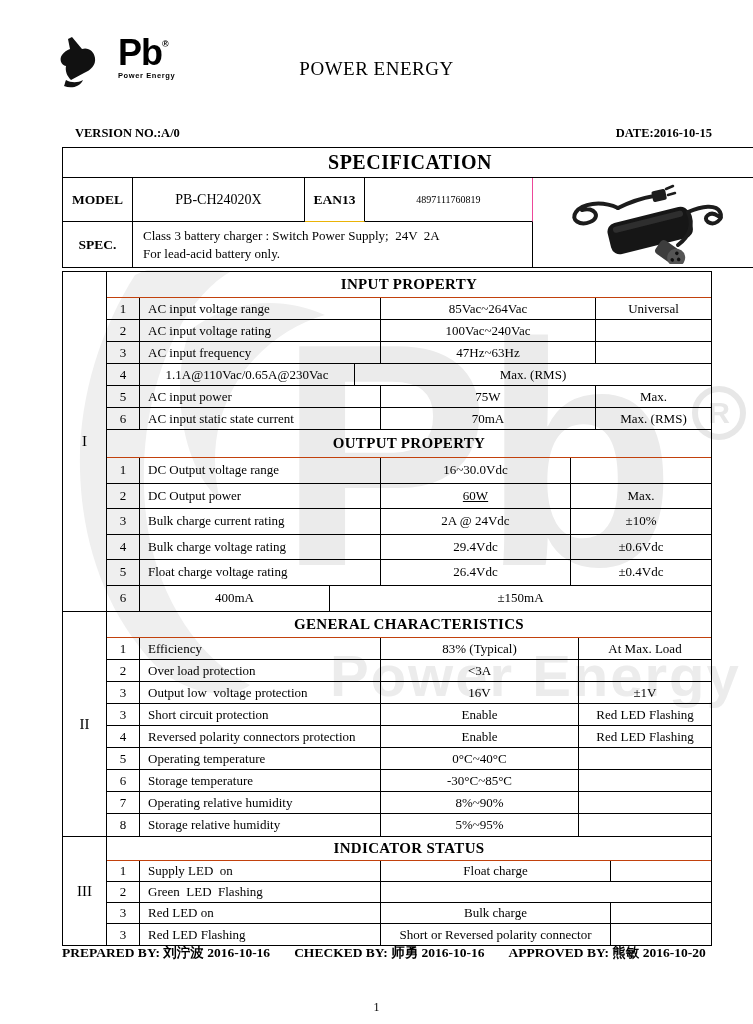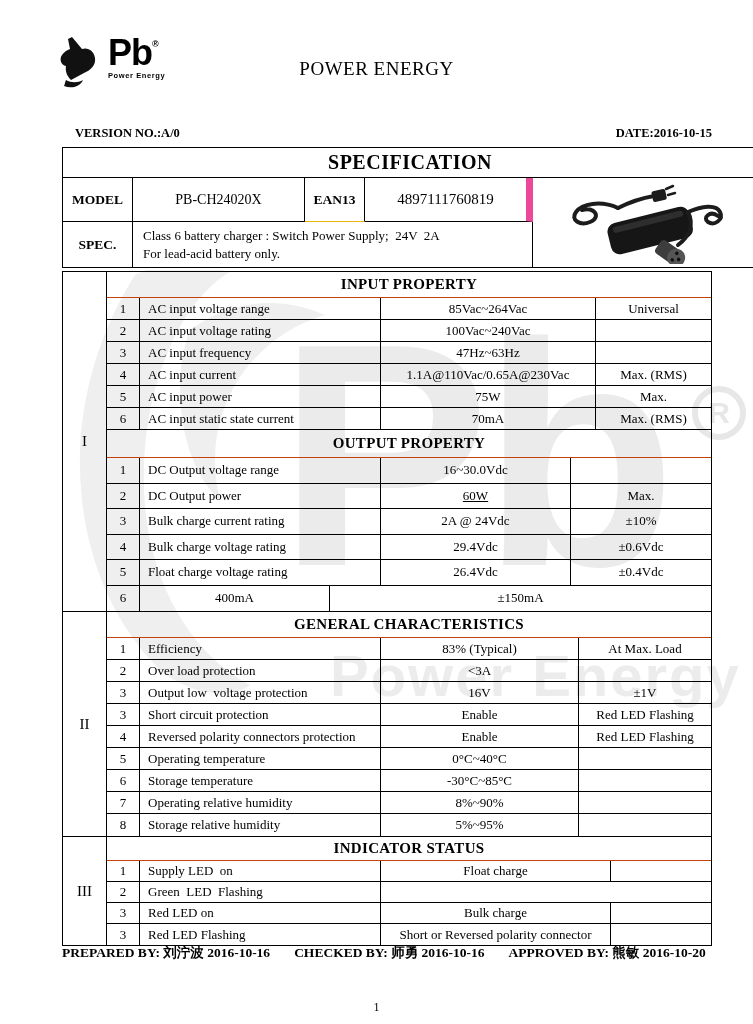--- a/index.html
+++ b/index.html
@@ -16,41 +16,41 @@
   .wm-reg { position:absolute; left:692px; top:386px; width:54px; height:54px; border:6px solid #e7e7e7;
             border-radius:50%; display:flex; align-items:center; justify-content:center;
             font-family:"Liberation Sans",sans-serif; font-weight:bold; font-size:30px; color:#e7e7e7; }
   .wm-blob { position:absolute; left:40px; top:270px; }
 
   
   .content { position:relative; z-index:1; width:100%; height:100%; }
 
   
   .logo { position:absolute; left:56px; top:36px; display:flex; align-items:flex-start; }
-  .logo-text { margin-left:8px; }
+  .logo-text { margin-left:18px; }
   .logo-pb { font-family:"Liberation Sans",sans-serif; font-weight:bold; font-size:36px; line-height:0.95; letter-spacing:-1px; }
   .logo-reg { font-family:"Liberation Sans",sans-serif; font-size:9px; vertical-align:18px; }
   .logo-sub { font-family:"Liberation Sans",sans-serif; font-weight:bold; font-size:7.5px; letter-spacing:0.6px; margin-top:1px; }
   .doc-title { position:absolute; left:0; top:58px; width:753px; text-align:center;
                font-size:19px; letter-spacing:0.5px; font-weight:500; }
 
   .meta-row { position:absolute; left:62px; top:126px; width:650px; display:flex; justify-content:space-between;
               font-size:12.5px; font-weight:bold; }
   .meta-version { padding-left:13px; }
 
   
   .spec-box { position:absolute; left:62px; top:147px; width:696px; border:1.5px solid #000; background:transparent; }
   .spec-title { height:30px; border-bottom:1px solid #000; display:flex; align-items:center; justify-content:center;
                 font-size:20px; font-weight:bold; letter-spacing:0.5px; }
   .spec-grid { display:grid; grid-template-columns:70px 172px 60px 168px 1fr; grid-template-rows:44px 45px; }
   .sg-cell { display:flex; align-items:center; justify-content:center; }
   .sg-model-l { grid-row:1; grid-column:1; border-right:1px solid #000; border-bottom:1px solid #000; font-weight:bold; font-size:13.5px; }
   .sg-model-v { grid-row:1; grid-column:2; border-right:1px solid #000; border-bottom:1px solid #000; font-size:14px; }
   .sg-ean-l   { grid-row:1; grid-column:3; border-right:1px solid #000; border-bottom:1px solid #eab308; font-weight:bold; font-size:13.5px; }
-  .sg-ean-v   { grid-row:1; grid-column:4; border-right:7px solid #ec4899; border-bottom:1px solid #000; font-size:15px; }
+  .sg-ean-v   { grid-row:1; grid-column:4; border-right:1px solid #ec4899; border-bottom:1px solid #000; font-size:10px; }
   .sg-img     { grid-row:1 / span 2; grid-column:5; display:flex; align-items:center; justify-content:center; }
   .sg-spec-l  { grid-row:2; grid-column:1; border-right:1px solid #000; font-weight:bold; font-size:13.5px; }
   .sg-spec-t  { grid-row:2; grid-column:2 / span 3; border-right:1px solid #000; display:flex; flex-direction:column;
                 justify-content:center; padding-left:10px; font-size:13px; line-height:1.35; white-space:pre-wrap; }
 
   
   .main-table { position:absolute; left:62px; top:271px; width:650px; border:1.5px solid #000; background:transparent; }
   .section { display:flex; border-bottom:1px solid #000; }
   .section:last-child { border-bottom:none; }
   .section-label { width:44px; border-right:1px solid #000; display:flex; align-items:center; justify-content:center;
@@ -145,21 +145,21 @@
               <rect x="96" y="62" width="24" height="16" rx="4" fill="#3d3d3d"></rect>
               <circle cx="118" cy="70" r="9" fill="#555"></circle>
               <circle cx="116" cy="66" r="1.8" fill="#111"></circle>
               <circle cx="116" cy="74" r="1.8" fill="#111"></circle>
               <circle cx="121" cy="70" r="1.8" fill="#111"></circle>
             </g>
           </svg>
         </div>
         <div class="sg-cell sg-spec-l">SPEC.</div>
         <div class="sg-spec-t">
-          <span>Class 6 battery charger : Switch Power Supply;  24V  2A</span>
+          <span>Class 3 battery charger : Switch Power Supply;  24V  2A</span>
           <span>For lead-acid battery only.</span>
         </div>
       </div>
     </div>
 
     <div class="main-table">
         <div class="section">
           <div class="section-label">I</div>
           <div class="section-content">
             <div class="group-title" style="height: 26px;">INPUT PROPERTY</div>
@@ -176,21 +176,20 @@
               <div class="tcell c3"></div>
             </div>
             <div class="trow" style="height: 22px;">
               <div class="tcell c0">3</div>
               <div class="tcell c1">AC input frequency</div>
               <div class="tcell c2" style="width: 215px;">47Hz~63Hz</div>
               <div class="tcell c3"></div>
             </div>
             <div class="trow" style="height: 22px;">
               <div class="tcell c0">4</div>
-              <div class="tcell c1">AC input current</div>
               <div class="tcell c2" style="width: 215px;">1.1A@110Vac/0.65A@230Vac</div>
               <div class="tcell c3">Max. (RMS)</div>
             </div>
             <div class="trow" style="height: 22px;">
               <div class="tcell c0">5</div>
               <div class="tcell c1">AC input power</div>
               <div class="tcell c2" style="width: 215px;">75W</div>
               <div class="tcell c3">Max.</div>
             </div>
             <div class="trow" style="height: 22px;">

